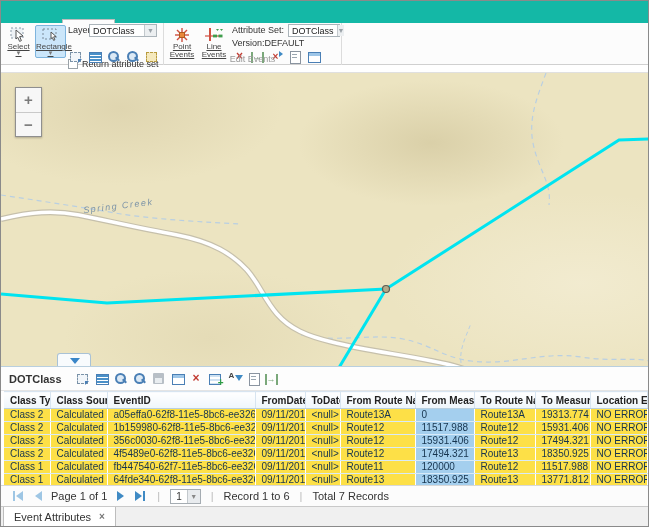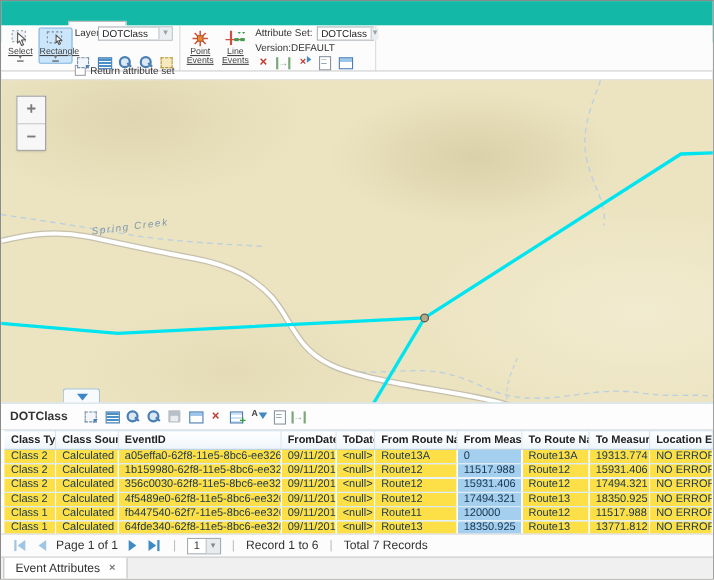--- a/index.html
+++ b/index.html
@@ -179,20 +179,21 @@
         <span>Version:</span>
         <span>DEFAULT</span>
       </div>
       <div class="minirow" style="left:68px; top:26px;">
           <span class="mini redx"></span>
           <span class="mini measure"></span>
           <span class="mini xarrow"></span>
           <span class="mini form"></span>
           <span class="mini grid"></span>
         </div>
+      <div class="rgroup-label">Edit Events</div>
     </div>
   </div>
 
   <div class="map">
     <svg width="649" height="294" viewBox="0 0 649 294">
 
       <path d="M0,122 C40,128 80,134 120,141 C160,147 205,149 238,151" fill="none" stroke="#b9cfe2" stroke-width="1.2" stroke-dasharray="5 4"></path>
       <path d="M545,0 C537,22 527,45 532,70 C537,96 551,110 548,132" fill="none" stroke="#b9cfe2" stroke-width="1.2" stroke-dasharray="5 4"></path>
       <path d="M300,262 C340,270 372,260 402,266 C432,272 440,284 470,288 C510,293 540,278 580,284 C612,289 632,284 649,288" fill="none" stroke="#b9cfe2" stroke-width="1.2" stroke-dasharray="5 4"></path>
       <path d="M460,290 C458,275 466,262 470,250" fill="none" stroke="#b9cfe2" stroke-width="1" stroke-dasharray="4 3"></path>

